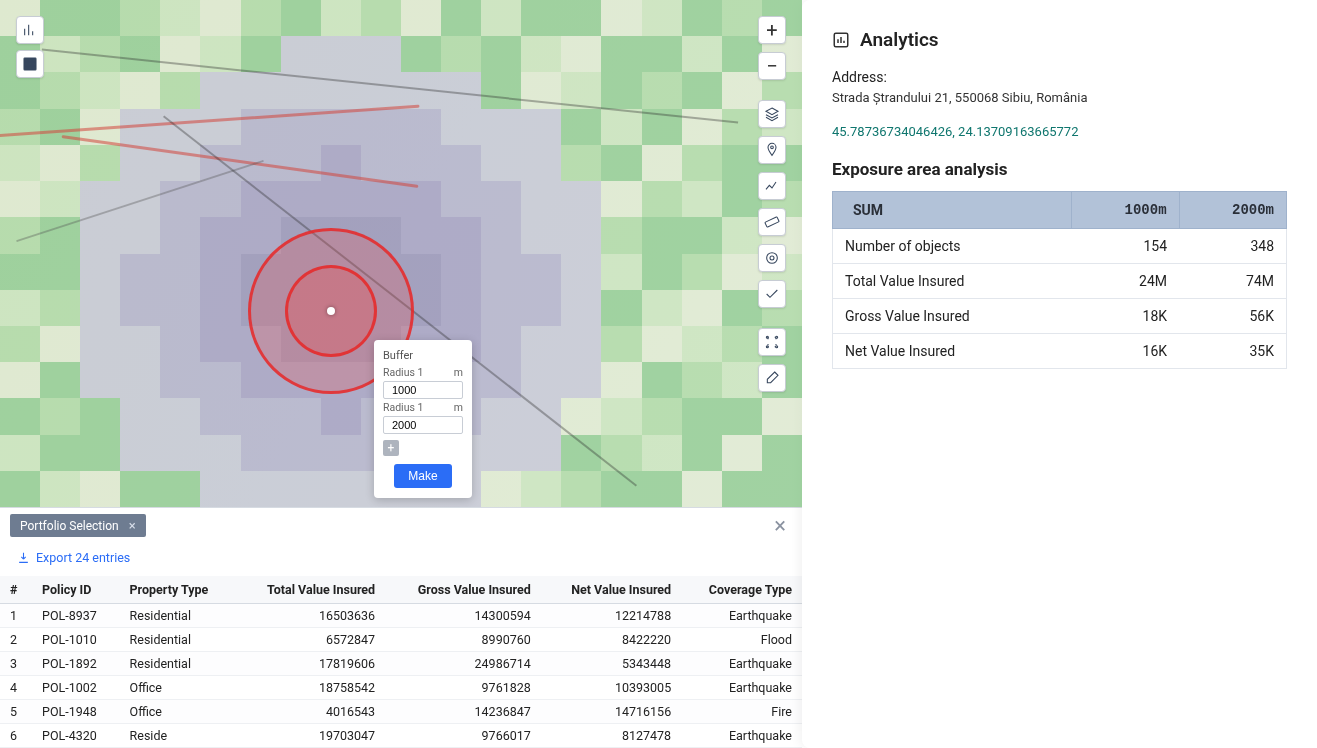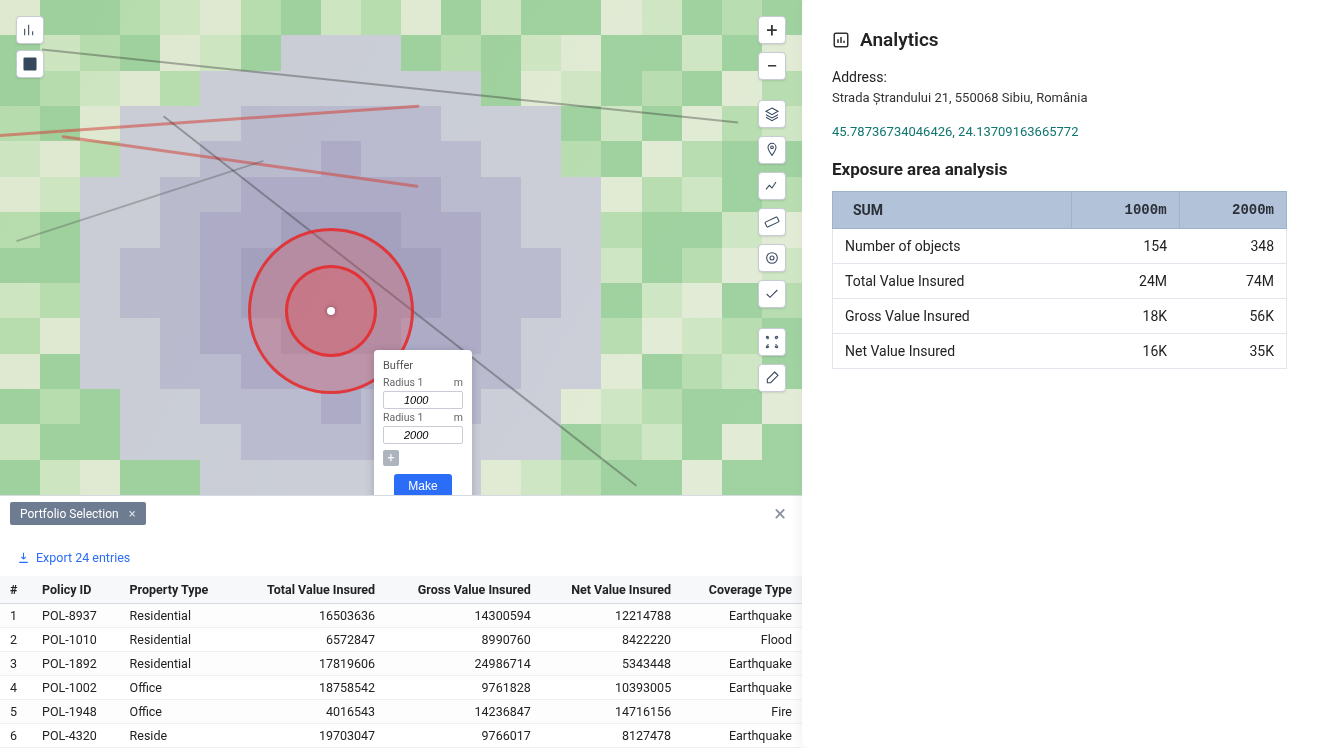--- a/index.html
+++ b/index.html
@@ -40,36 +40,36 @@
 
 .map-tools-left { position: absolute; top: 16px; left: 16px; display: flex; flex-direction: column; gap: 6px; }
 .map-tools-right { position: absolute; top: 16px; right: 16px; display: flex; flex-direction: column; gap: 8px; }
 .tool-btn { width: 28px; height: 28px; background: #fff; border: 1px solid #c7ccd4; border-radius: 4px; display: flex; align-items: center; justify-content: center; cursor: pointer; color: #37475e; font-size: 15px; box-shadow: 0 1px 2px rgba(0,0,0,0.1); }
 .tool-btn.zoom { font-size: 20px; font-weight: 400; color:#333; }
 .tool-btn svg { width: 16px; height: 16px; stroke: #37475e; fill: none; stroke-width: 1.6; }
 .tool-btn.filled svg { fill: #37475e; }
 .group-sep { height: 4px; }
 
 
-.buffer-popup { position: absolute; left: 374px; top: 350px; width: 98px; background: #fff; border-radius: 4px; box-shadow: 0 2px 10px rgba(0,0,0,0.2); padding: 9px 9px 10px; font-size: 11px; color:#444; }
+.buffer-popup { position: absolute; left: 374px; top: 340px; width: 98px; background: #fff; border-radius: 4px; box-shadow: 0 2px 10px rgba(0,0,0,0.2); padding: 9px 9px 10px; font-size: 11px; color:#444; }
 .buffer-popup .title { font-size: 11px; margin-bottom: 4px; color:#555; }
 .buffer-popup .row { display:flex; justify-content:space-between; font-size:10.5px; color:#666; margin-top:2px; }
-.buffer-popup input { width: 100%; margin-top: 2px; border: 1px solid #c8cdd5; border-radius: 2px; padding: 2px 20px; font-size: 11px; font-style: italic; }
+.buffer-popup input { width: 100%; margin-top: 2px; border: 1px solid #c8cdd5; border-radius: 2px; padding: 2px 8px; font-size: 11px; }
 .buffer-popup .add { width: 16px; height: 16px; background: #aeb4be; color:#fff; display:flex; align-items:center; justify-content:center; border-radius:2px; margin-top:6px; font-size:12px; cursor:pointer; }
 .buffer-popup .make { margin-top: 8px; width: 100%; text-align:center; }
 .buffer-popup .make button { background:#2b6df6; color:#fff; border:0; padding:5px 14px; border-radius:3px; font-size:12px; cursor:pointer; }
 
 
 .bottom { flex: 1; border-top: 1px solid #d6dbe2; background: #fff; display:flex; flex-direction:column; }
 .bottom-head { display:flex; align-items:center; gap:8px; padding:6px 10px; }
 .tab { background:#6e7c91; color:#fff; padding:4px 10px; font-size:12px; border-radius:2px; display:flex; align-items:center; gap:10px; }
 .tab .x { cursor:pointer; color:#d8deea; font-size:13px; }
 .panel-close { margin-left:auto; margin-right:6px; color:#8a92a0; font-size:22px; cursor:pointer; line-height:1; }
 .export { padding:4px 10px 8px; }
-.export a { color:#2b6df6; text-decoration:none; font-size:12.5px; display:inline-flex; align-items:center; gap:6px; border:1px solid transparent; padding:2px 6px; border-radius:3px;margin-top:12px; }
+.export a { color:#2b6df6; text-decoration:none; font-size:12.5px; display:inline-flex; align-items:center; gap:6px; border:1px solid transparent; padding:2px 6px; border-radius:3px; }
 .tbl-wrap { flex:1; overflow:auto; }
 .tbl { width: 100%; border-collapse: collapse; font-size: 12.5px; }
 .tbl thead th { text-align:left; font-weight:700; padding:6px 10px; border-bottom:1px solid #d6dbe2; background:#f7f8fa; color:#222; }
 .tbl thead th.num { text-align:right; }
 .tbl tbody td { padding:4px 10px; border-bottom:1px solid #eef0f3; }
 .tbl tbody td.num { text-align:right; }
 .tbl tbody tr:nth-child(odd) { background:#fdfdfe; }
 
 
 .right h1 { font-size: 19px; font-weight:600; display:flex; align-items:center; gap:10px; margin-bottom:18px; }

